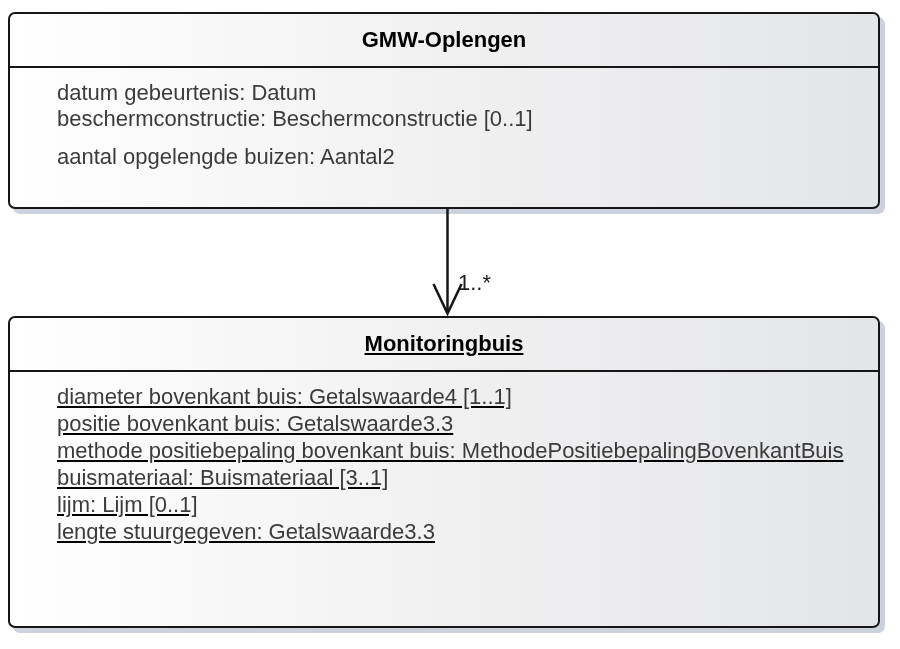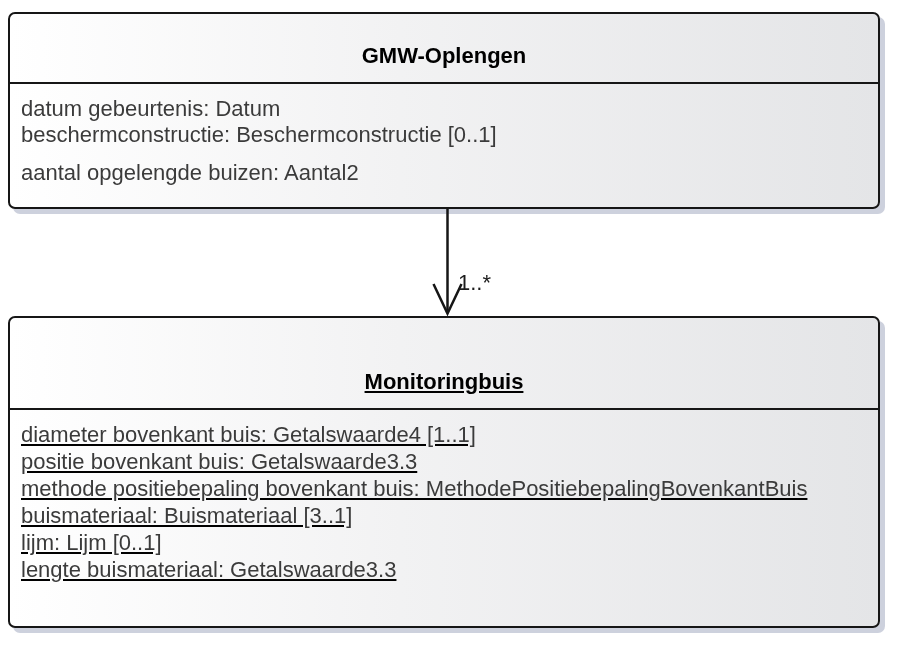--- a/index.html
+++ b/index.html
@@ -17,21 +17,20 @@
   }
   .uml-class {
     position: absolute;
     box-sizing: border-box;
     border: 2px solid #161616;
     border-radius: 7px;
     background: linear-gradient(to right, #ffffff 0%, #f2f2f3 45%, #e4e5e7 100%);
     box-shadow: 5px 5px 0 0 #cdd1dd;
     display: flex;
     flex-direction: column;
-    justify-content: center;
   }
   .uml-class .uml-title {
     box-sizing: border-box;
     height: 54px;
     flex: 0 0 54px;
     border-bottom: 2px solid #161616;
     display: flex;
     align-items: center;
     justify-content: center;
     font-size: 22px;
@@ -39,20 +38,21 @@
     color: #000000;
     letter-spacing: 0px;
   }
   .uml-class .uml-attrs {
     box-sizing: border-box;
     padding: 11px 12px 6px 11px;
     font-size: 22px;
     line-height: 27px;
     color: #3b3b3b;
     white-space: nowrap;
+    margin-left: 36px;
   }
   .box-gmw .uml-attrs { line-height: 26px; padding-top: 12px; }
   .attr-gap { height: 12px; }
   .attr.stereotype { padding-left: 10px; }
   .assoc-svg {
     position: absolute;
     left: 0;
     top: 0;
     pointer-events: none;
   }
@@ -91,17 +91,17 @@
   <div class="multiplicity">1..*</div>
 
   <section class="uml-class box-monitoringbuis" style="left:8px; top:316px; width:872px; height:312px;text-decoration:underline;">
     <header class="uml-title">Monitoringbuis</header>
     <div class="uml-attrs">
       <div class="attr">diameter bovenkant buis: Getalswaarde4 [1..1]</div>
       <div class="attr">positie bovenkant buis: Getalswaarde3.3</div>
       <div class="attr">methode positiebepaling bovenkant buis: MethodePositiebepalingBovenkantBuis</div>
       <div class="attr">buismateriaal: Buismateriaal [3..1]</div>
       <div class="attr">lijm: Lijm [0..1]</div>
-      <div class="attr">lengte buismateriaal: Getalswaarde3.3</div>
+      <div class="attr">lengte stuurgegeven: Getalswaarde3.3</div>
     </div>
   </section>
 
 </div>
 
 </body></html>

